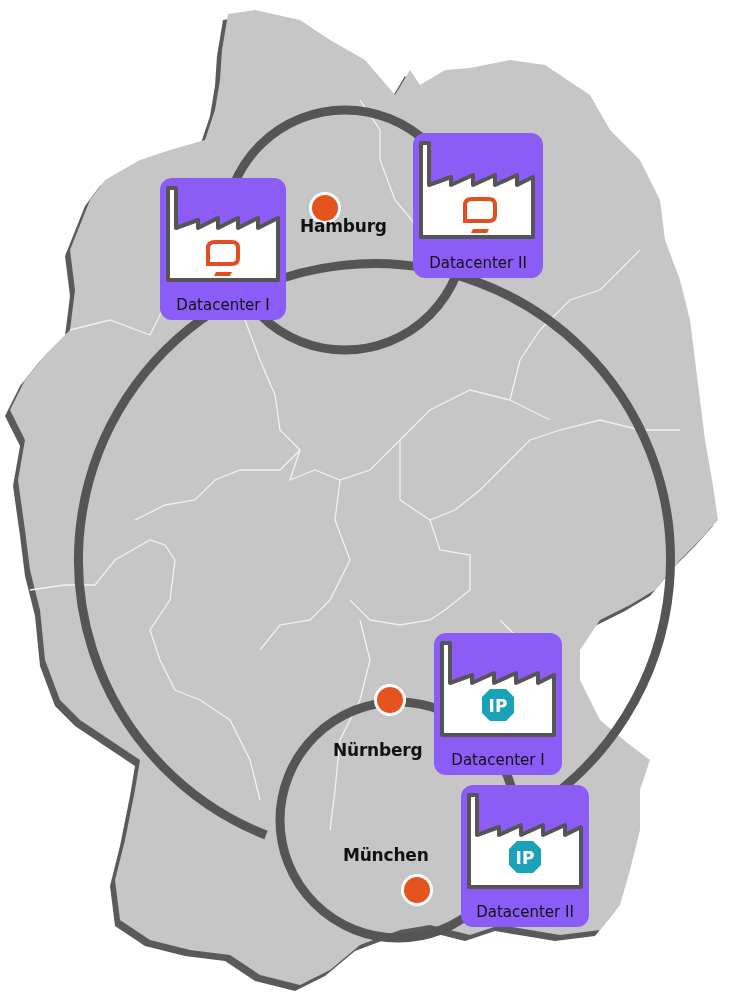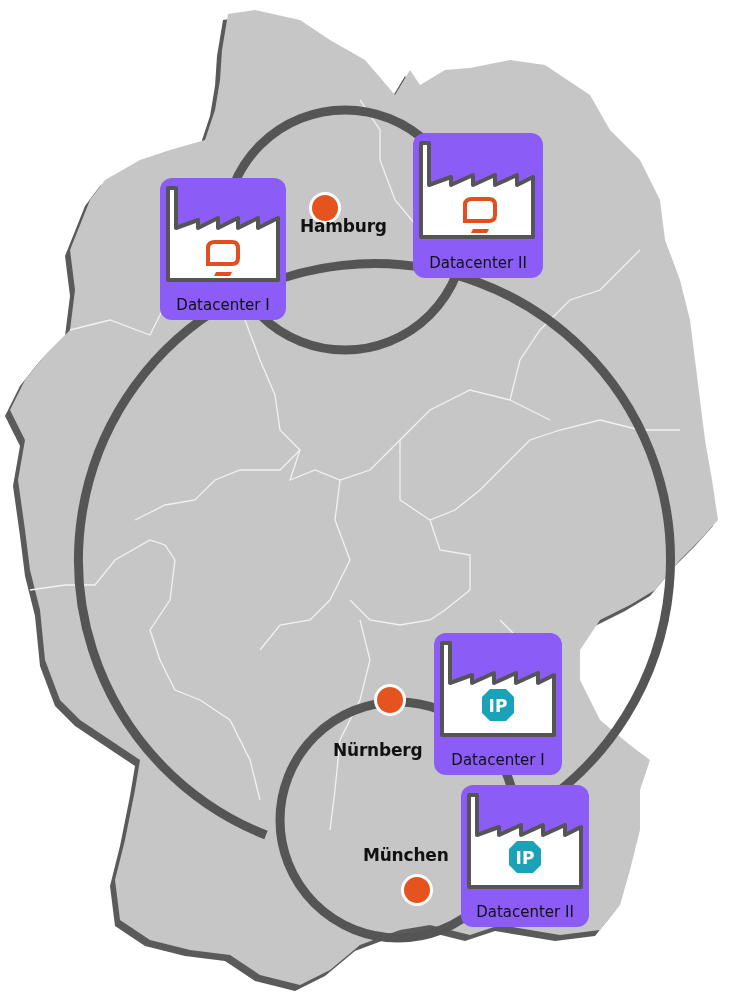--- a/index.html
+++ b/index.html
@@ -46,21 +46,21 @@
     <circle cx="325" cy="208" r="13" fill="#e5531f"></circle>
     <circle cx="390" cy="700" r="16" fill="#ffffff"></circle>
     <circle cx="390" cy="700" r="13" fill="#e5531f"></circle>
     <circle cx="417" cy="890" r="16" fill="#ffffff"></circle>
     <circle cx="417" cy="890" r="13" fill="#e5531f"></circle>
   </g>
 </svg>
 
 <div class="city-label" style="left:300px; top:216px;">Hamburg</div>
 <div class="city-label" style="left:333px; top:740px;">Nürnberg</div>
-<div class="city-label" style="left:363px; top:845px;">München</div>
+<div class="city-label" style="left:343px; top:845px;">München</div>
 
 <div class="dc" style="left:160px; top:178px; width:126px; height:142px;">
   <svg width="126" height="115" viewBox="0 0 126 115">
     <path d="M8,10 L16,10 L16,50 L38,42 L38,50 L58,40 L58,50 L78,40 L78,50 L98,40 L98,50 L118,40 L118,102 L8,102 Z" fill="#ffffff" stroke="#555555" stroke-width="4" stroke-linejoin="round"></path>
     <g>
       <path d="M48,86 L48,70 Q48,64 55,64 L72,64 Q78,64 78,70 L78,80 Q78,86 72,86 Z" fill="none" stroke="#e04e21" stroke-width="4"></path>
       <path d="M56,94 L72,94 L70,98 L54,98 Z" fill="#e04e21"></path>
     </g>
   </svg>
   <div class="dc-label">Datacenter I</div>

